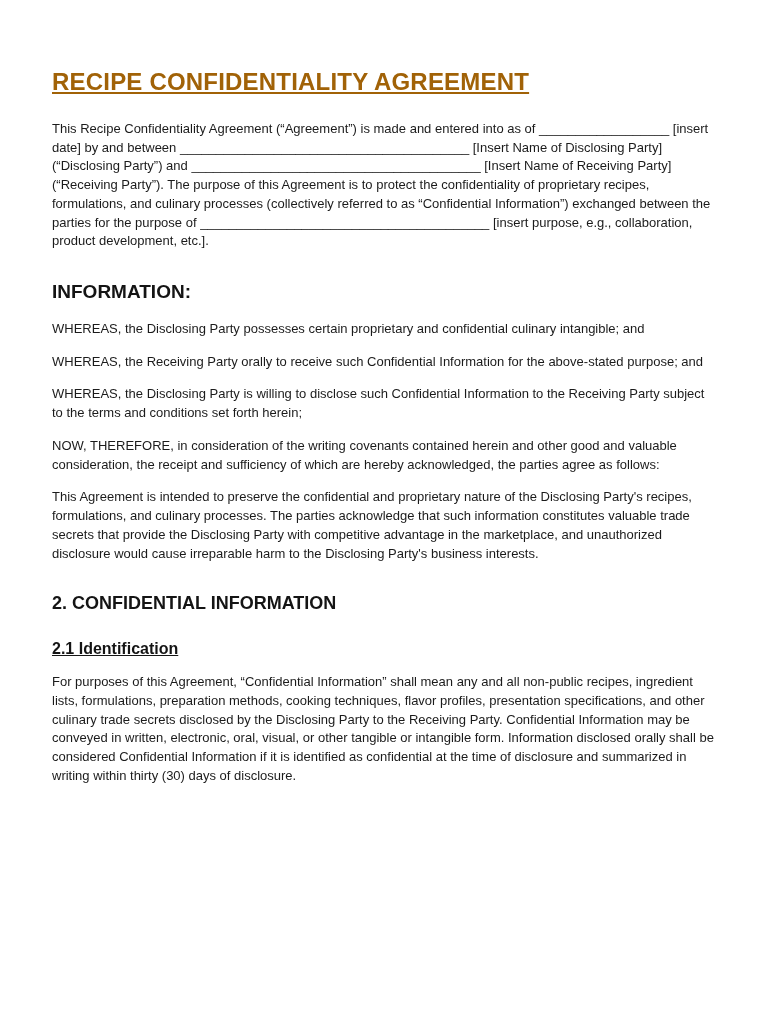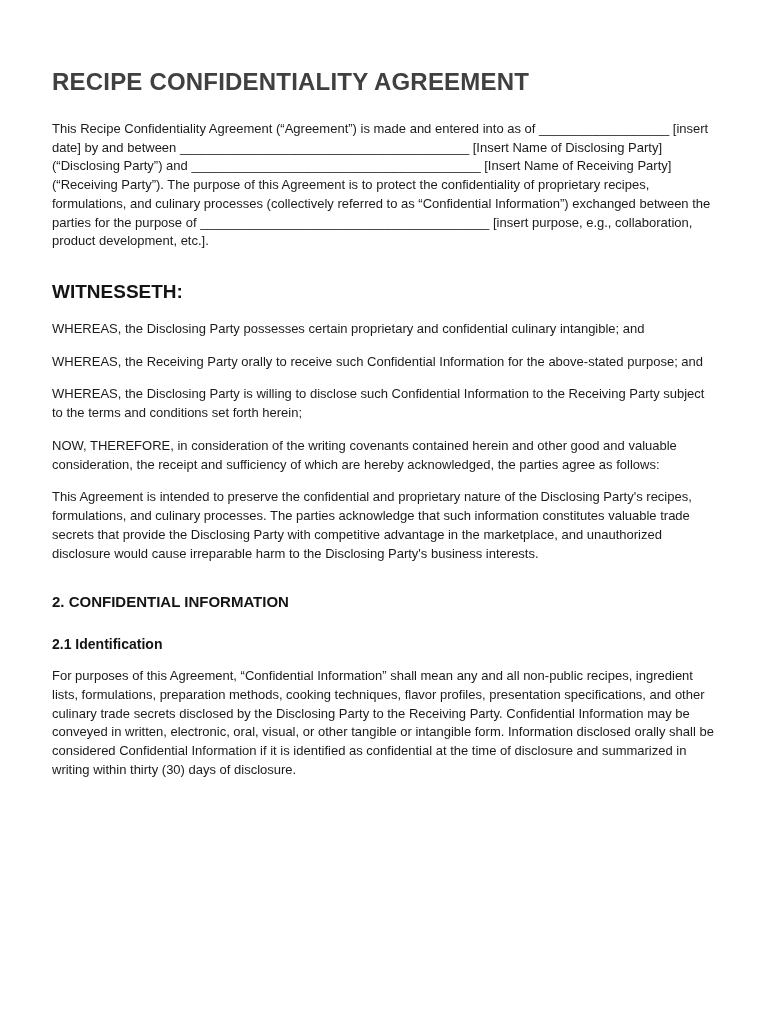--- a/index.html
+++ b/index.html
@@ -14,60 +14,62 @@
   }
   .page {
     width: 770px;
     min-height: 1024px;
     background: #ffffff;
     padding: 68px 52px 48px 52px;
   }
   .doc-title {
     font-size: 24px;
     font-weight: bold;
-    color: #404040;
+    color: #a16207;
     letter-spacing: 0.2px;
     margin-bottom: 24px;
+    text-decoration: underline;
   }
   p.body-text {
     font-size: 13px;
     line-height: 1.44;
     margin-bottom: 14px;
     overflow-wrap: break-word;
     word-break: break-word;
   }
   .section-heading {
     font-size: 19px;
     font-weight: bold;
     color: #141414;
     margin-top: 30px;
     margin-bottom: 17px;
   }
   .section-heading.smaller {
-    font-size: 15px;
+    font-size: 18px;
   }
   .sub-heading {
-    font-size: 14px;
+    font-size: 16px;
     font-weight: bold;
     color: #141414;
     margin-top: 26px;
     margin-bottom: 15px;
+    text-decoration: underline;
   }
   .clauses p.body-text { margin-bottom: 14px; }
 </style>
 </head>
 <body>
 
 <div class="page">
 
   <h1 class="doc-title">RECIPE CONFIDENTIALITY AGREEMENT</h1>
 
   <p class="body-text">This Recipe Confidentiality Agreement (“Agreement”) is made and entered into as of __________________ [insert date] by and between ________________________________________ [Insert Name of Disclosing Party] (“Disclosing Party”) and ________________________________________ [Insert Name of Receiving Party] (“Receiving Party”). The purpose of this Agreement is to protect the confidentiality of proprietary recipes, formulations, and culinary processes (collectively referred to as “Confidential Information”) exchanged between the parties for the purpose of ________________________________________ [insert purpose, e.g., collaboration, product development, etc.].</p>
 
-  <h2 class="section-heading">WITNESSETH:</h2>
+  <h2 class="section-heading">INFORMATION:</h2>
 
   <div class="clauses">
     <p class="body-text">WHEREAS, the Disclosing Party possesses certain proprietary and confidential culinary intangible; and</p>
     <p class="body-text">WHEREAS, the Receiving Party orally to receive such Confidential Information for the above-stated purpose; and</p>
     <p class="body-text">WHEREAS, the Disclosing Party is willing to disclose such Confidential Information to the Receiving Party subject to the terms and conditions set forth herein;</p>
     <p class="body-text">NOW, THEREFORE, in consideration of the writing covenants contained herein and other good and valuable consideration, the receipt and sufficiency of which are hereby acknowledged, the parties agree as follows:</p>
   </div>
 
 
   <p class="body-text">This Agreement is intended to preserve the confidential and proprietary nature of the Disclosing Party's recipes, formulations, and culinary processes. The parties acknowledge that such information constitutes valuable trade secrets that provide the Disclosing Party with competitive advantage in the marketplace, and unauthorized disclosure would cause irreparable harm to the Disclosing Party's business interests.</p>

